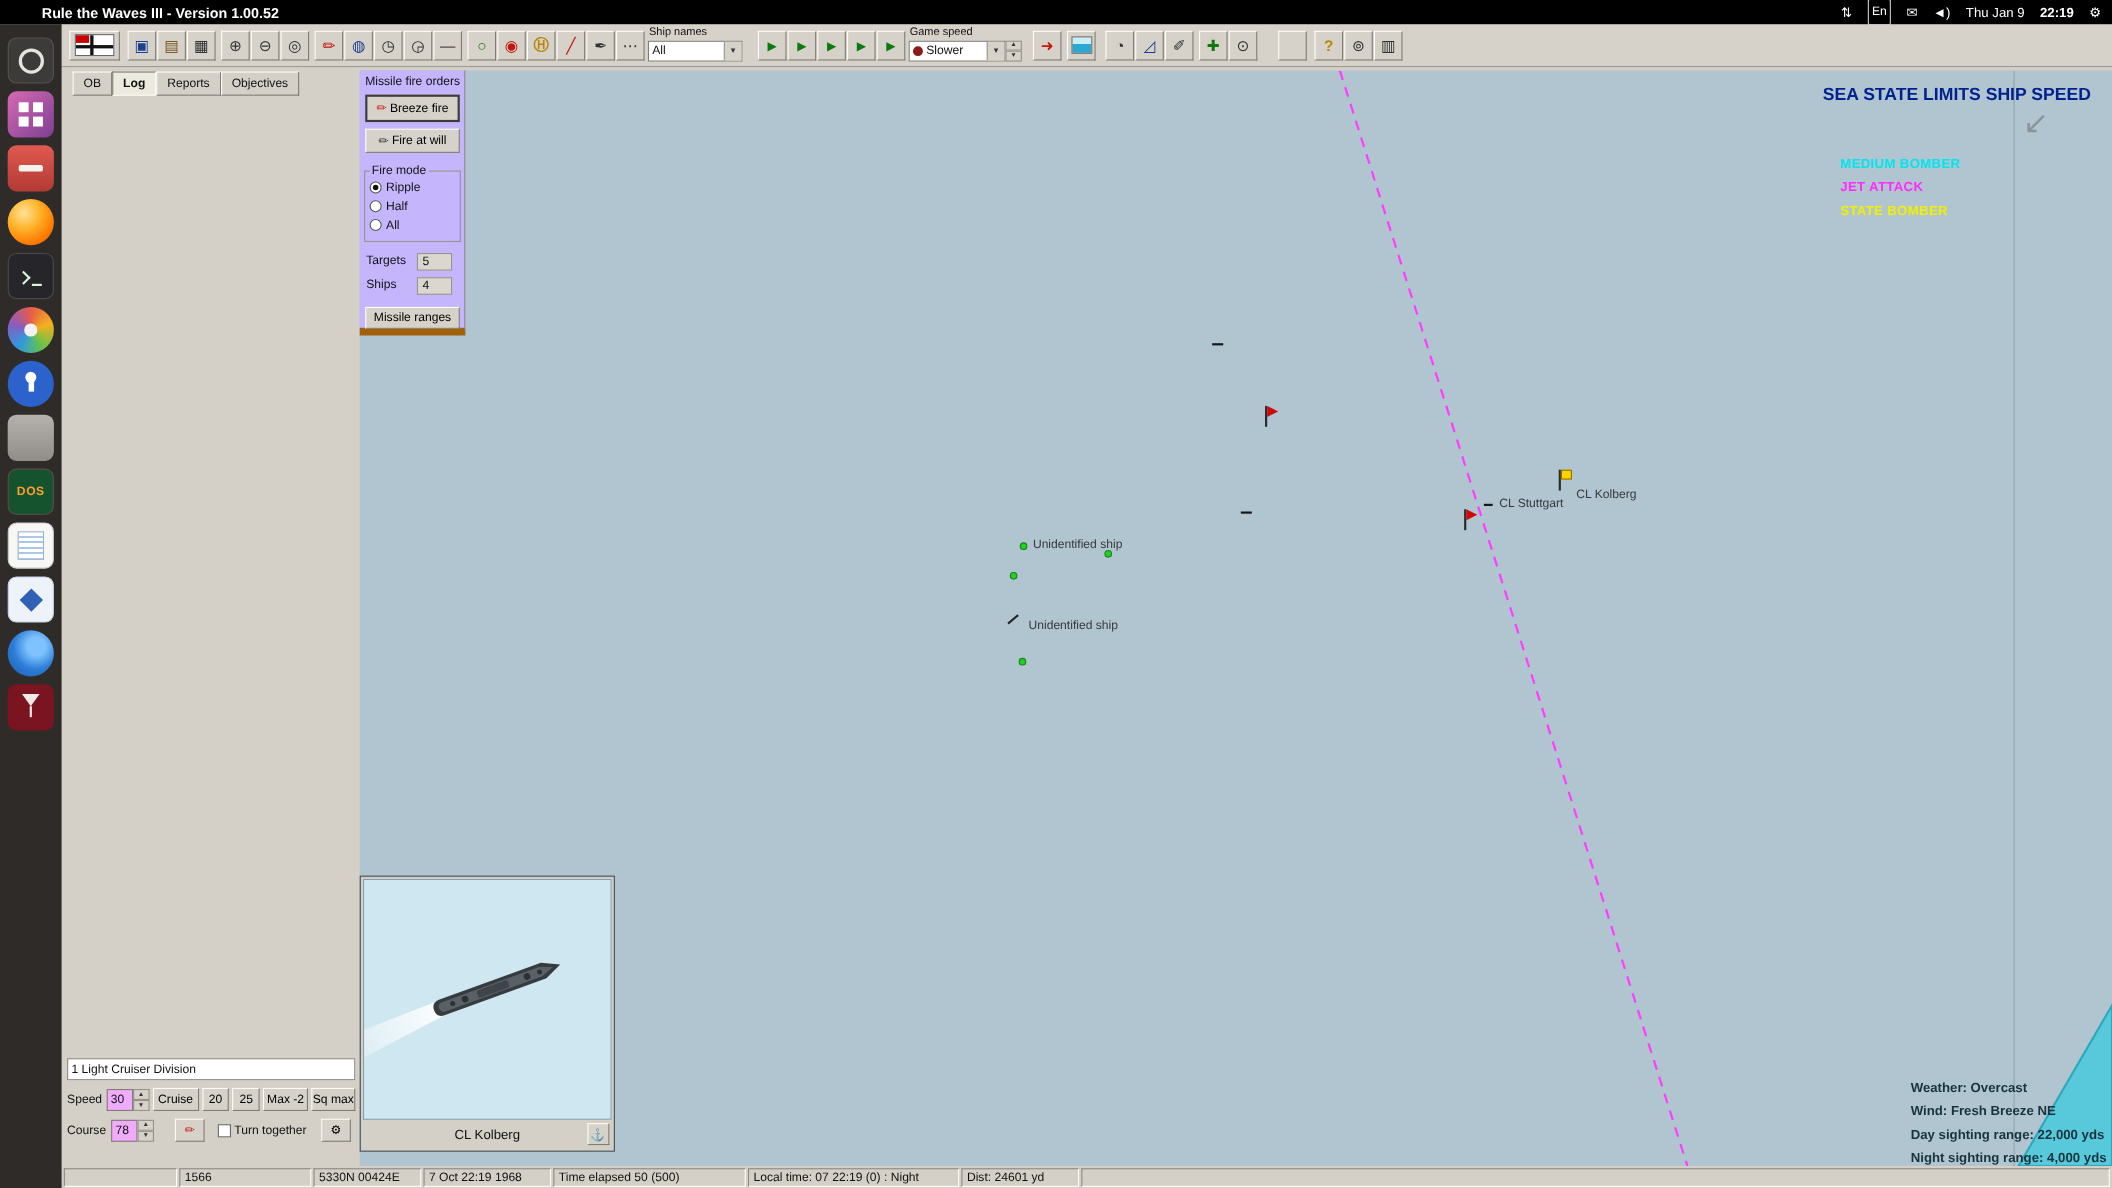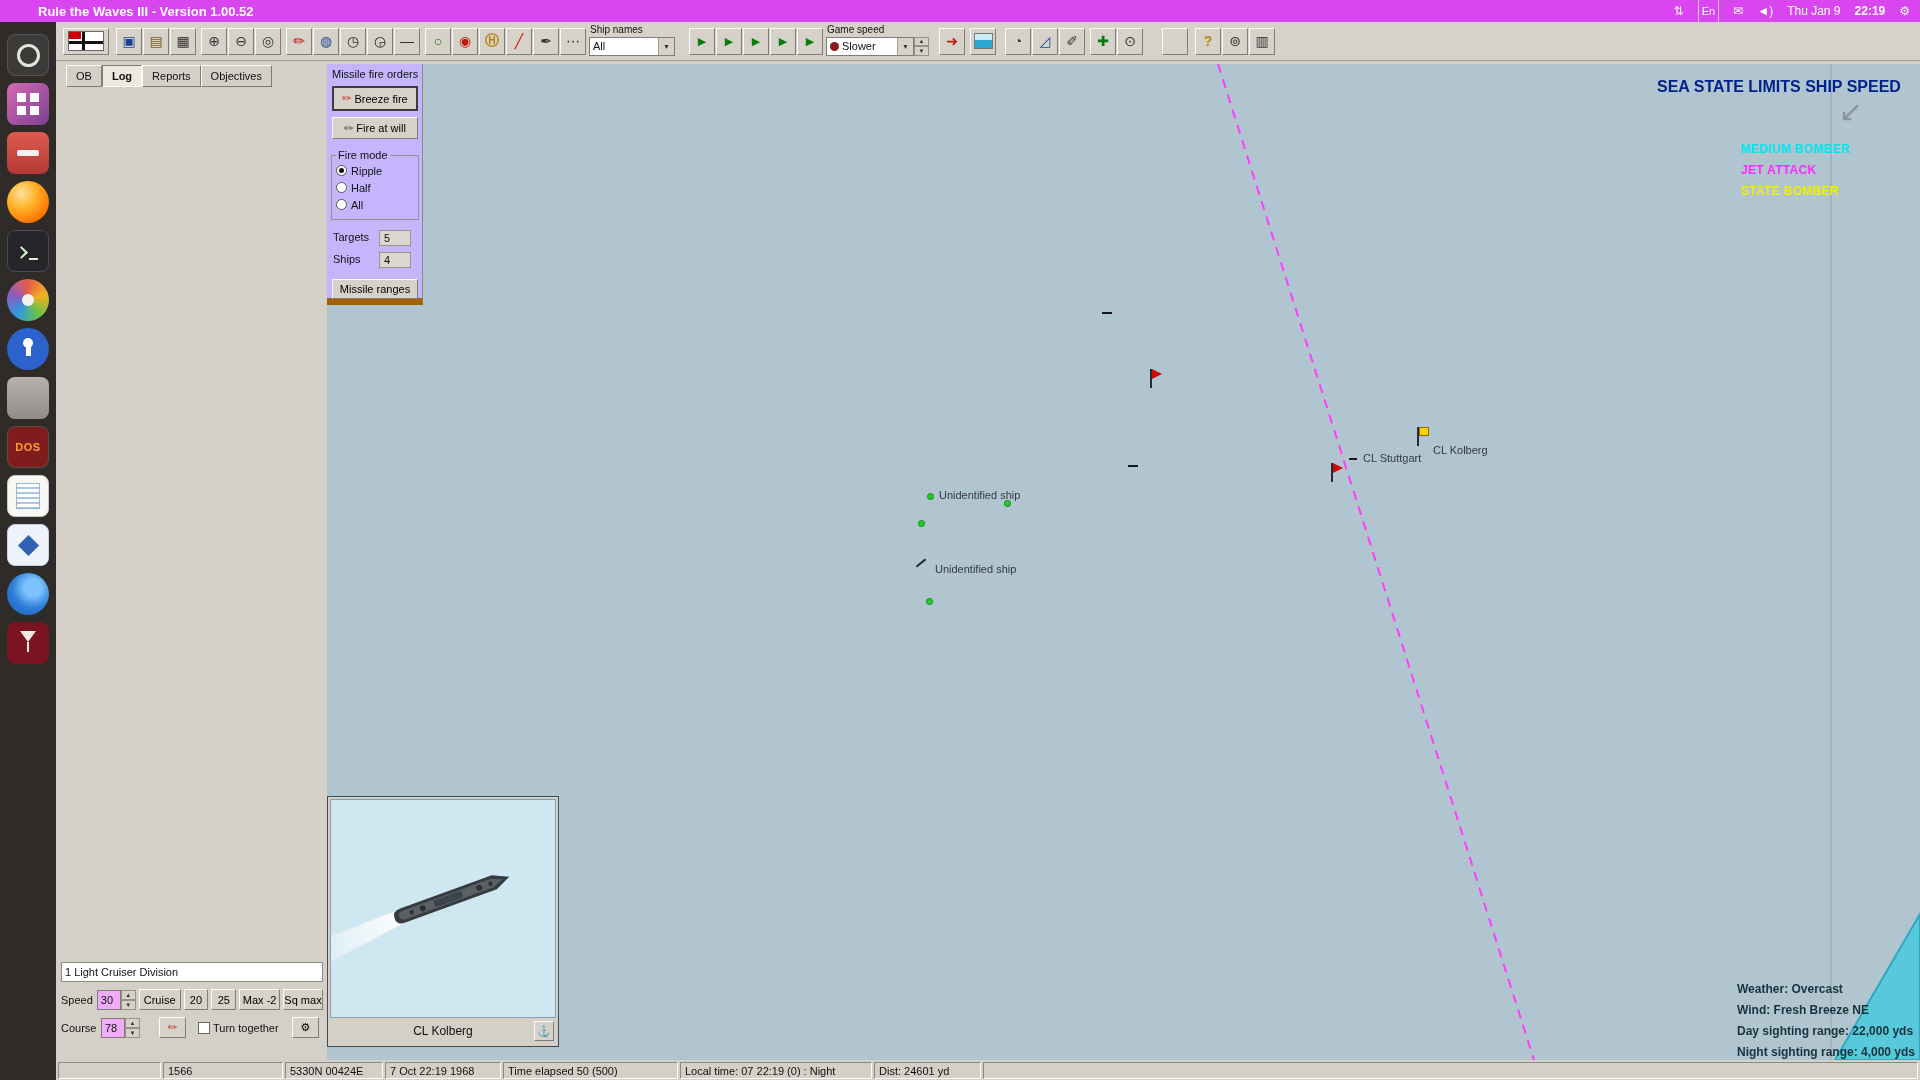--- a/index.html
+++ b/index.html
@@ -1,20 +1,20 @@
 <!DOCTYPE html>
 <html><head>
 <meta charset="utf-8">
 <style>
 *{margin:0;padding:0;box-sizing:border-box}
 html,body{width:1920px;height:1080px;overflow:hidden}
 body{font-family:"Liberation Sans",sans-serif;background:#111;font-size:11px;color:#111}
 #screen{position:relative;width:1920px;height:1080px;background:#d4d0c8;overflow:hidden}
 
-#topbar{position:absolute;left:0;top:0;right:0;height:22px;background:#d946ef;color:#fff;display:flex;align-items:center;padding:0 10px;z-index:50}
+#topbar{position:absolute;left:0;top:0;right:0;height:22px;background:#000000;color:#fff;display:flex;align-items:center;padding:0 10px;z-index:50}
 #topbar .title{font-weight:bold;font-size:13px;margin-left:28px;white-space:nowrap}
 #topbar .right{margin-left:auto;display:flex;align-items:center;gap:14px;font-size:12px}
 #topbar .en-box{border:1px solid #ccc;border-radius:2px;padding:4px 3px;font-size:11px;line-height:14px}
 #topbar .time{font-weight:bold}
 
 #dock{position:absolute;top:22px;left:0;width:56px;bottom:0;background:#2e2b28;z-index:40;padding-top:12px;display:flex;flex-direction:column;align-items:center;gap:7px}
 .dock-item{width:42px;height:42px;flex:none;cursor:pointer}
 .di{width:100%;height:100%;border-radius:8px;position:relative;display:flex;align-items:center;justify-content:center;overflow:hidden}
 .d1{background:#3d3b39;border:1px solid #555}
 .d1::before{content:'';width:17px;height:17px;border:3px solid #e6e3df;border-radius:50%}
@@ -25,21 +25,21 @@
 .d4{background:radial-gradient(circle at 35% 30%,#ffe29a 0%,#ffb52e 35%,#ff7b00 70%,#e05e00 100%);border-radius:50%}
 .d5{background:#26262a;border:1px solid #4a4a50}
 .d5::before{content:'';width:7px;height:7px;border-right:2px solid #d6f5d6;border-bottom:2px solid #d6f5d6;transform:rotate(-45deg);position:absolute;left:9px;top:17px}
 .d5::after{content:'';width:9px;height:2px;background:#d6f5d6;position:absolute;left:21px;top:27px}
 .d6{background:conic-gradient(#e85d4a,#f2b01e,#69c24a,#2e9ade,#8a5bc0,#e85d4a);border-radius:50%}
 .d6::before{content:'';width:12px;height:12px;background:#f2f2f2;border-radius:50%}
 .d7{background:#2b62cc;border-radius:50%}
 .d7::before{content:'';width:10px;height:10px;background:#fff;border-radius:50%;position:absolute;top:10px}
 .d7::after{content:'';width:5px;height:9px;background:#fff;position:absolute;top:19px}
 .d8{background:linear-gradient(#b5b1ac,#908c87)}
-.d9{background:#7f1d1d;border:1px solid #5a5048}
+.d9{background:#14532d;border:1px solid #5a5048}
 .d9 span{color:#ff9d2e;font-weight:bold;font-size:11px;letter-spacing:.5px}
 .d10{background:#f7f7f5;border:1px solid #c9c9c9}
 .d10::before{content:'';width:22px;height:24px;background:repeating-linear-gradient(#fff 0 3px,#aac6e8 3px 5px);border:1px solid #9ab4d4}
 .d11{background:#eef3fa;border:1px solid #c3d2e4}
 .d11::before{content:'';width:15px;height:15px;background:#2f61b4;transform:rotate(45deg)}
 .d12{background:radial-gradient(circle at 62% 35%,#7ec3ff 0 22%,#2d7dd8 55%,#1b5cab 100%);border-radius:50%}
 .d13{background:#7a1420}
 .d13::before{content:'';width:0;height:0;border-left:8px solid transparent;border-right:8px solid transparent;border-top:11px solid #f2e9e9;position:absolute;top:9px}
 .d13::after{content:'';width:2px;height:10px;background:#f2e9e9;position:absolute;top:20px}
 
@@ -81,21 +81,21 @@
 .map-label{position:absolute;font-size:11px;color:#353a3e;white-space:nowrap}
 .m-dot{position:absolute;width:7px;height:7px;border-radius:50%;background:#27cc27;border:1px solid #118811}
 .m-bar{position:absolute;width:10px;height:2px;background:#15181a}
 .m-pen{position:absolute;width:12px;height:2px;background:#22262a;transform:rotate(-40deg)}
 .m-flag{position:absolute;width:14px;height:20px}
 .m-flag .pole{position:absolute;left:0;top:0;width:2px;height:19px;background:#2a2d30}
 .m-flag.red .banner{position:absolute;left:2px;top:0;width:0;height:0;border-top:5px solid transparent;border-bottom:5px solid transparent;border-left:10px solid #cf0a0a}
 .m-flag.yellow .banner{position:absolute;left:2px;top:0;width:10px;height:9px;background:#ffd300;border:1px solid #8a6d00}
 #seastate{position:absolute;left:1330px;top:14px;width:270px;font-size:16px;font-weight:bold;color:#00228f;white-space:nowrap}
 #swarrow{position:absolute;left:1512px;top:34px;font-size:28px;color:#8a949b;line-height:28px}
-.threat{position:absolute;left:1414px;font-weight:bold;font-size:12px;letter-spacing:.3px;white-space:nowrap}
+.threat{position:absolute;left:1346px;font-weight:bold;font-size:12px;letter-spacing:.3px;white-space:nowrap}
 .weather-line{position:absolute;left:1410px;font-size:12px;font-weight:bold;color:#17333d;white-space:nowrap}
 
 #missile{position:absolute;left:327px;top:64px;width:96px;height:241px;background:#c4b5fd;border-right:1px solid #8d8983;border-bottom:7px solid #a16207;z-index:15;font-size:11px}
 #missile .mp-title{position:absolute;left:5px;top:4px;white-space:nowrap}
 .mbtn{position:absolute;left:5px;width:86px;border:1px solid;border-color:#fcfbf8 #807c76 #807c76 #fcfbf8;background:#d6d2ca;display:flex;align-items:center;justify-content:center;gap:3px;font-size:11px;cursor:pointer}
 .mbtn.focused{border:2px solid #3c3c3c}
 .groupbox{position:absolute;left:4px;top:85px;width:88px;height:71px;border:1px solid #97938d;padding:1px 4px}
 .groupbox legend{font-size:11px;padding:0 2px}
 .radio{display:flex;align-items:center;gap:4px;height:17px;cursor:pointer}
 .rdot{width:11px;height:11px;border:1px solid #555;border-radius:50%;background:#fff;flex:none;position:relative}

